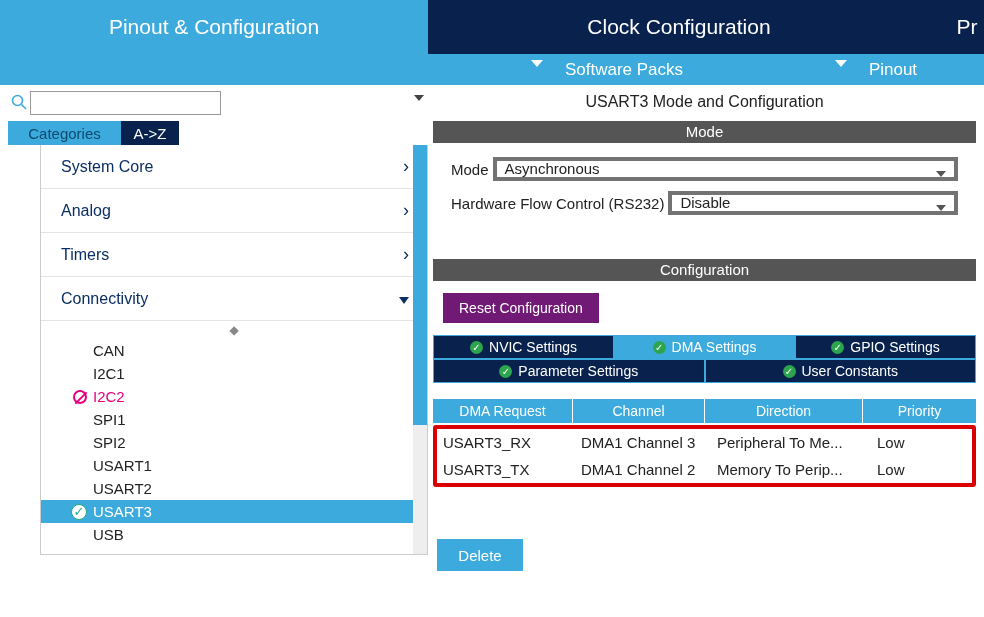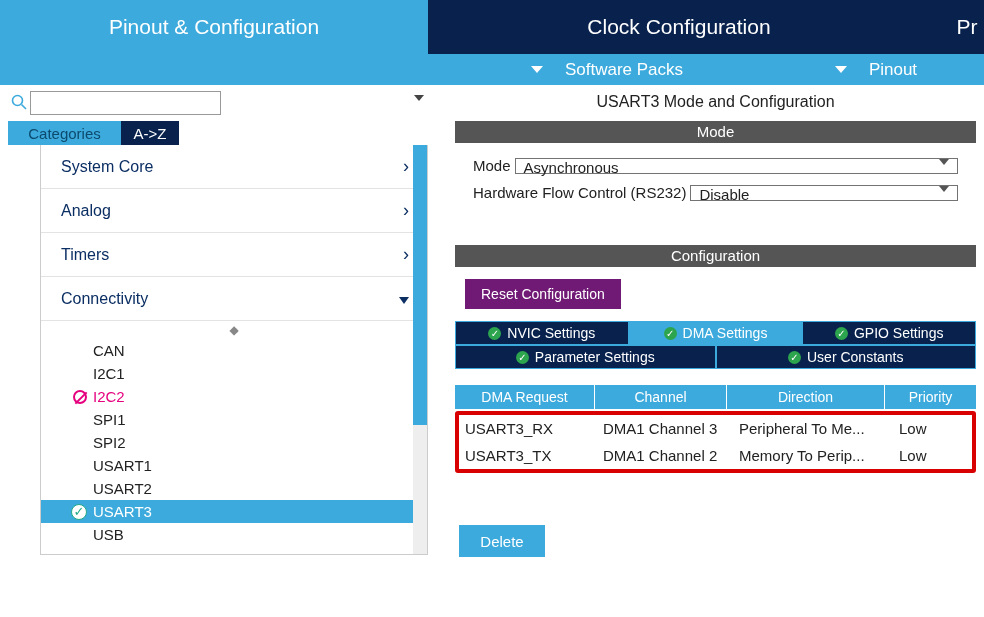--- a/index.html
+++ b/index.html
@@ -9,21 +9,21 @@
 .top-tabs { display: flex; height: 54px; }
 .top-tab { display: flex; align-items: center; justify-content: center; font-size: 21px; color: #fff; }
 .top-tab.active { background: #3caadc; width: 428px; }
 .top-tab.inactive { background: #08224d; }
 .tab-clock { width: 502px; }
 .tab-pr { flex: 1; text-align: right; padding-left: 20px; }
 
 
 .sub-bar { height: 31px; background: #3caadc; display: flex; align-items: center; color: #fff; font-size: 17px; }
 .sub-bar-left { width: 428px; }
-.sub-bar-item { display: flex; align-items: center; gap: 22px; }
+.sub-bar-item { display: flex; align-items: flex-start; gap: 22px; }
 .sub-software { width: 358px; justify-content: center; display: flex; }
 .sub-pinout { width: 180px; justify-content: center; display: flex; }
 .chev-down { width: 0; height: 0; border-left: 6px solid transparent; border-right: 6px solid transparent; border-top: 7px solid #fff; }
 
 
 .left-panel { position: absolute; left: 8px; top: 89px; width: 420px; }
 .search-row { display: flex; align-items: center; height: 28px; }
 .search-icon { color: #3caadc; font-size: 20px; width: 22px; text-align: center; }
 .search-input { flex: 1; height: 24px; border: 1px solid #999; font-size: 14px; padding: 0 4px; position: relative; }
 .search-dd { position: absolute; right: 4px; top: 4px; width: 0; height: 0; border-left: 5px solid transparent; border-right: 5px solid transparent; border-top: 6px solid #444; }
@@ -45,27 +45,27 @@
 .conn-items { padding: 2px 0 8px 0; }
 .drag-handle { text-align: center; color: #888; font-size: 12px; height: 16px; }
 .conn-item { display: flex; align-items: center; height: 23px; font-size: 15px; padding-left: 52px; color: #222; position: relative; }
 .conn-item.disabled { color: #e6007e; }
 .conn-item.disabled .ban { position: absolute; left: 32px; width: 14px; height: 14px; border: 2px solid #e6007e; border-radius: 50%; }
 .conn-item.disabled .ban::after { content: ""; position: absolute; left: 5px; top: -2px; width: 2px; height: 16px; background: #e6007e; transform: rotate(45deg); }
 .conn-item.selected { background: #3caadc; color: #fff; }
 .conn-item.selected .check { position: absolute; left: 30px; width: 16px; height: 16px; background: #fff; border-radius: 50%; border: 1px solid #2a8; color: #2a8; font-size: 13px; text-align: center; line-height: 14px; }
 
 
-.right-panel { position: absolute; left: 455px; top: 89px; right: 8px; }
+.right-panel { position: absolute; left: 433px; top: 89px; right: 8px; }
 .rp-title { text-align: center; font-size: 16px; color: #222; padding: 4px 0 10px 0; }
 .rp-mode-hdr { background: #555; color: #fff; text-align: center; font-size: 15px; height: 22px; line-height: 22px; }
 .rp-mode-body { padding: 14px 18px 14px 18px; }
 .rp-row { display: flex; align-items: center; margin-bottom: 10px; font-size: 15px; color: #222; }
 .rp-label { margin-right: 4px; }
-.rp-select { flex: 1; border: 1px solid #737373; height: 16px; display: flex; align-items: flex-start; justify-content: space-between; padding: 0 8px; font-size: 15px; background: #fff; }
+.rp-select { flex: 1; border: 4px solid #737373; height: 24px; display: flex; align-items: flex-end; justify-content: space-between; padding: 0 8px; font-size: 15px; background: #fff; }
 .rp-select .dd { width: 0; height: 0; border-left: 5px solid transparent; border-right: 5px solid transparent; border-top: 6px solid #555; }
 
 .rp-config-hdr { background: #555; color: #fff; text-align: center; font-size: 15px; height: 22px; line-height: 22px; margin-top: 20px; }
 .reset-btn { background: #701a75; color: #fff; border: none; height: 30px; padding: 0 16px; font-size: 14px; margin: 12px 0 12px 10px; }
 
 .cfg-tabs { }
 .cfg-tab-row { display: flex; }
 .cfg-tab { background: #08224d; color: #fff; font-size: 14px; height: 24px; display: flex; align-items: center; justify-content: center; border: 1px solid #3caadc; gap: 6px; flex: 1; }
 .cfg-tab.active { background: #3caadc; }
 .cfg-check { width: 13px; height: 13px; background: #2da44e; border-radius: 50%; color: #fff; font-size: 10px; text-align: center; line-height: 13px; }

